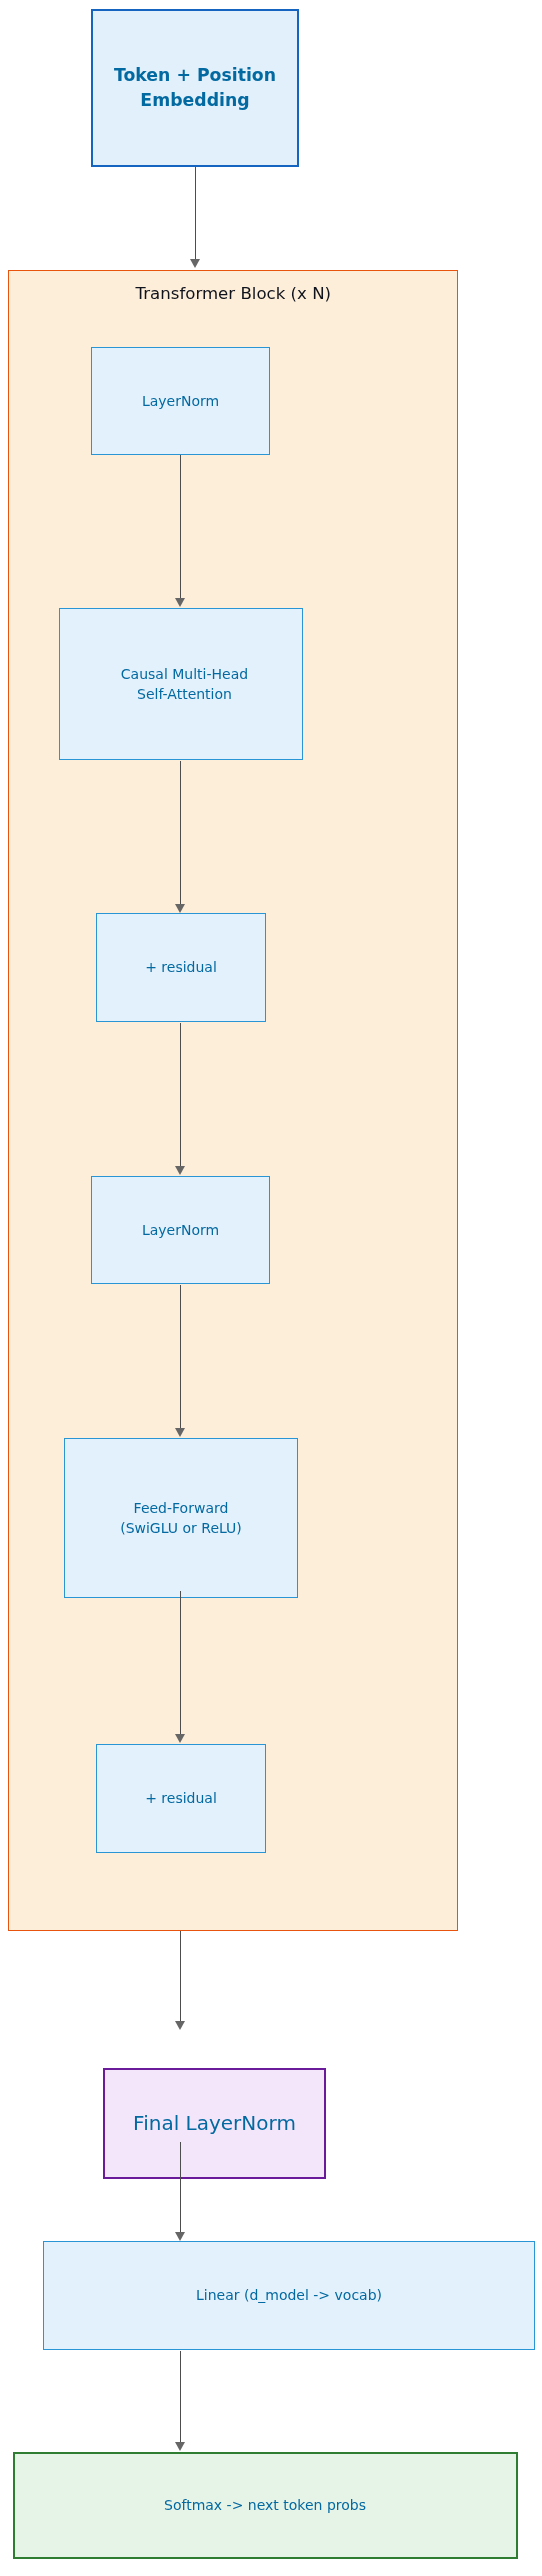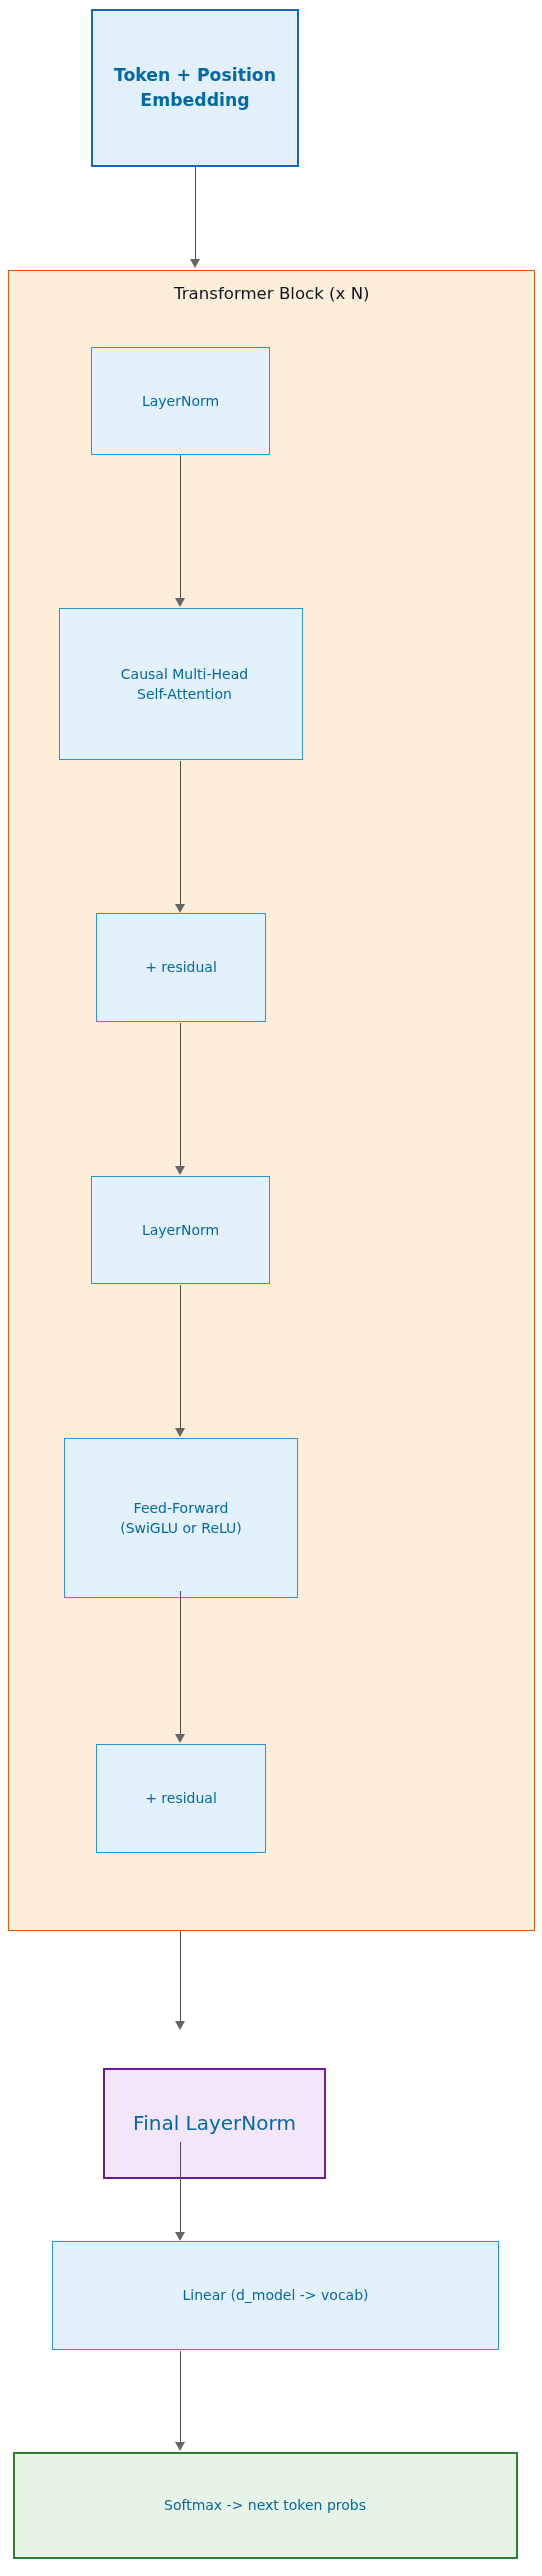--- a/index.html
+++ b/index.html
@@ -96,21 +96,21 @@
   <div class="node node-blue-strong" style="left:91px; top:9px; width:208px; height:158px;">
     <span>Token + Position
 Embedding</span>
   </div>
 
   <div class="edge">
     <div class="edge-line" style="left:195px; top:167px; height:92px;"></div>
     <div class="edge-head" style="left:190px; top:259px;"></div>
   </div>
 
-  <div class="group-box" style="left:8.3px; top:270px; width:527px; height:1661px;">
+  <div class="group-box" style="left:8.3px; top:270px; width:450px; height:1661px;">
     <div class="group-label">Transformer Block (x N)</div>
   </div>
 
   <div class="node node-blue" style="left:91px; top:347px; width:179px; height:108px;">
     <span>LayerNorm</span>
   </div>
 
   <div class="edge">
     <div class="edge-line" style="left:180px; top:455px; height:143px;"></div>
     <div class="edge-head" style="left:175px; top:598px;"></div>
@@ -165,21 +165,21 @@
 
   <div class="node node-purple" style="left:103px; top:2031px; width:223px; height:111px;">
     <span>Final LayerNorm</span>
   </div>
 
   <div class="edge">
     <div class="edge-line" style="left:180px; top:2142px; height:90px;"></div>
     <div class="edge-head" style="left:175px; top:2232px;"></div>
   </div>
 
-  <div class="node node-blue" style="left:52px; top:2241px; width:447px; height:109px;">
+  <div class="node node-blue" style="left:43px; top:2241px; width:492px; height:109px;">
     <span>Linear (d_model -&gt; vocab)</span>
   </div>
 
   <div class="edge">
     <div class="edge-line" style="left:180px; top:2351px; height:91px;"></div>
     <div class="edge-head" style="left:175px; top:2442px;"></div>
   </div>
 
   <div class="node node-green" style="left:12.5px; top:2452px; width:505px; height:107px;">
     <span>Softmax -&gt; next token probs</span>

